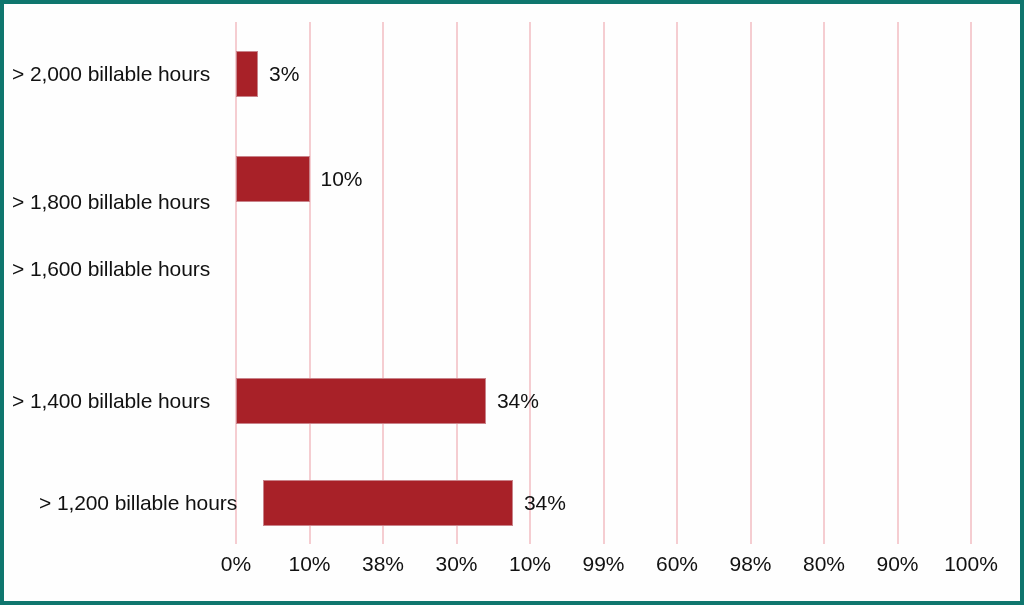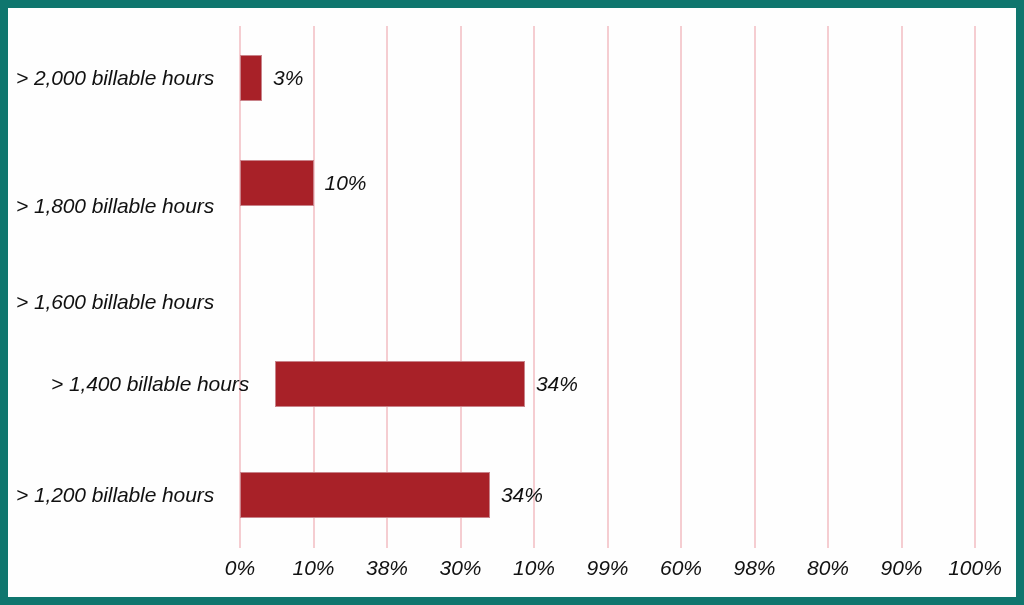--- a/index.html
+++ b/index.html
@@ -14,22 +14,21 @@
     overflow: hidden;
   }
 
   
   #chart-frame {
     position: relative;
     box-sizing: border-box;
     width: 1024px;
     height: 605px;
     background: #000000;
-    border: 8px solid #0f766e;
-    font-style: italic;
+    border: 4px solid #0f766e;
   }
 
   #chart-canvas {
     position: relative;
     box-sizing: border-box;
     width: 100%;
     height: 100%;
     background: #fefefe;
   }
 
@@ -145,31 +144,31 @@
             <div class="bar-value" style="color: rgb(17, 17, 17);">3%</div>
           </div>
         </div>
         <div class="row" style="top: 104.4px; height: 104.4px;">
           <div class="cat-label" style="color: rgb(17, 17, 17); margin-top: 46px;">&gt; 1,800 billable hours</div>
           <div class="bar-zone">
             <div class="bar" style="width: 73.5px; background: rgb(168, 33, 40); border-color: rgb(201, 131, 138);"></div>
             <div class="bar-value" style="color: rgb(17, 17, 17);">10%</div>
           </div>
         </div>
-        <div class="row" style="top: 224px; height: 104.4px; gap: 40px;">
+        <div class="row" style="top: 195px; height: 104.4px; gap: 40px;">
           <div class="cat-label" style="color: rgb(17, 17, 17);">&gt; 1,600 billable hours</div>
         </div>
-        <div class="row" style="top: 306px; height: 104.4px; padding-left: 35px;">
+        <div class="row" style="top: 327px; height: 104.4px;">
           <div class="cat-label" style="color: rgb(17, 17, 17);">&gt; 1,400 billable hours</div>
           <div class="bar-zone">
             <div class="bar" style="width: 249.9px; background: rgb(168, 33, 40); border-color: rgb(201, 131, 138);"></div>
             <div class="bar-value" style="color: rgb(17, 17, 17);">34%</div>
           </div>
         </div>
-        <div class="row" style="top: 417px; height: 104.4px;">
+        <div class="row" style="top: 429px; height: 104.4px; padding-left: 27px;">
           <div class="cat-label" style="color: rgb(17, 17, 17);">&gt; 1,200 billable hours</div>
           <div class="bar-zone">
             <div class="bar" style="width: 249.9px; background: rgb(168, 33, 40); border-color: rgb(201, 131, 138);"></div>
             <div class="bar-value" style="color: rgb(17, 17, 17);">34%</div>
           </div>
         </div>
       </div>
 
     <div id="axis-labels">
         <div class="tick-label" style="left: 0%; color: rgb(17, 17, 17);">0%</div>

